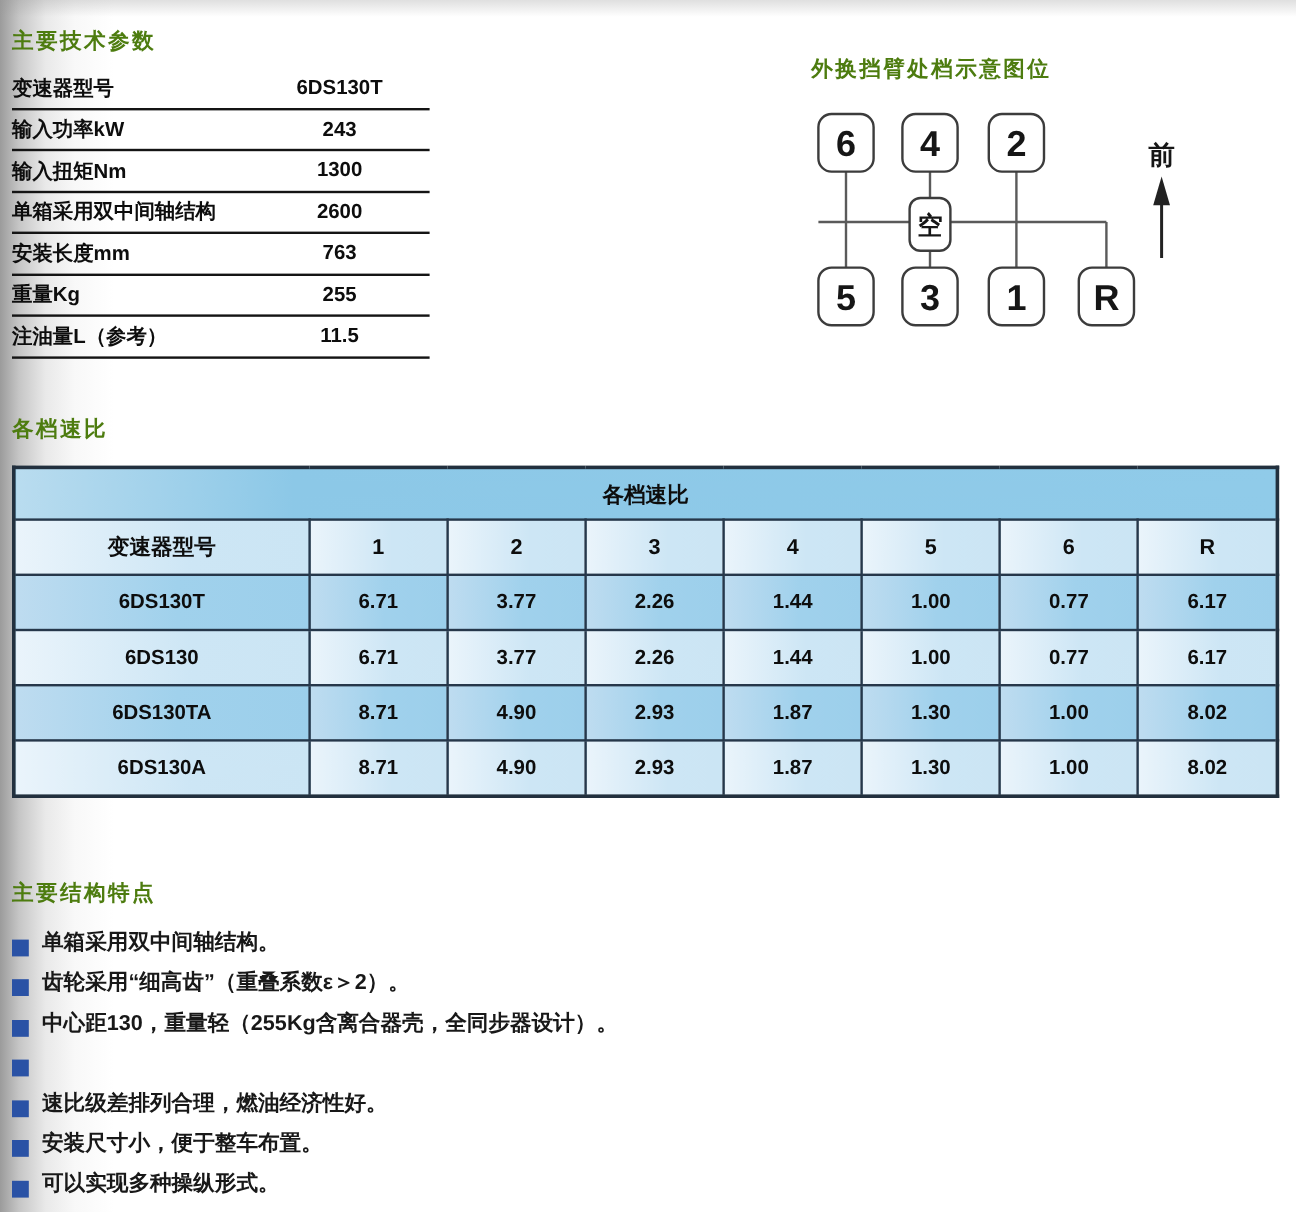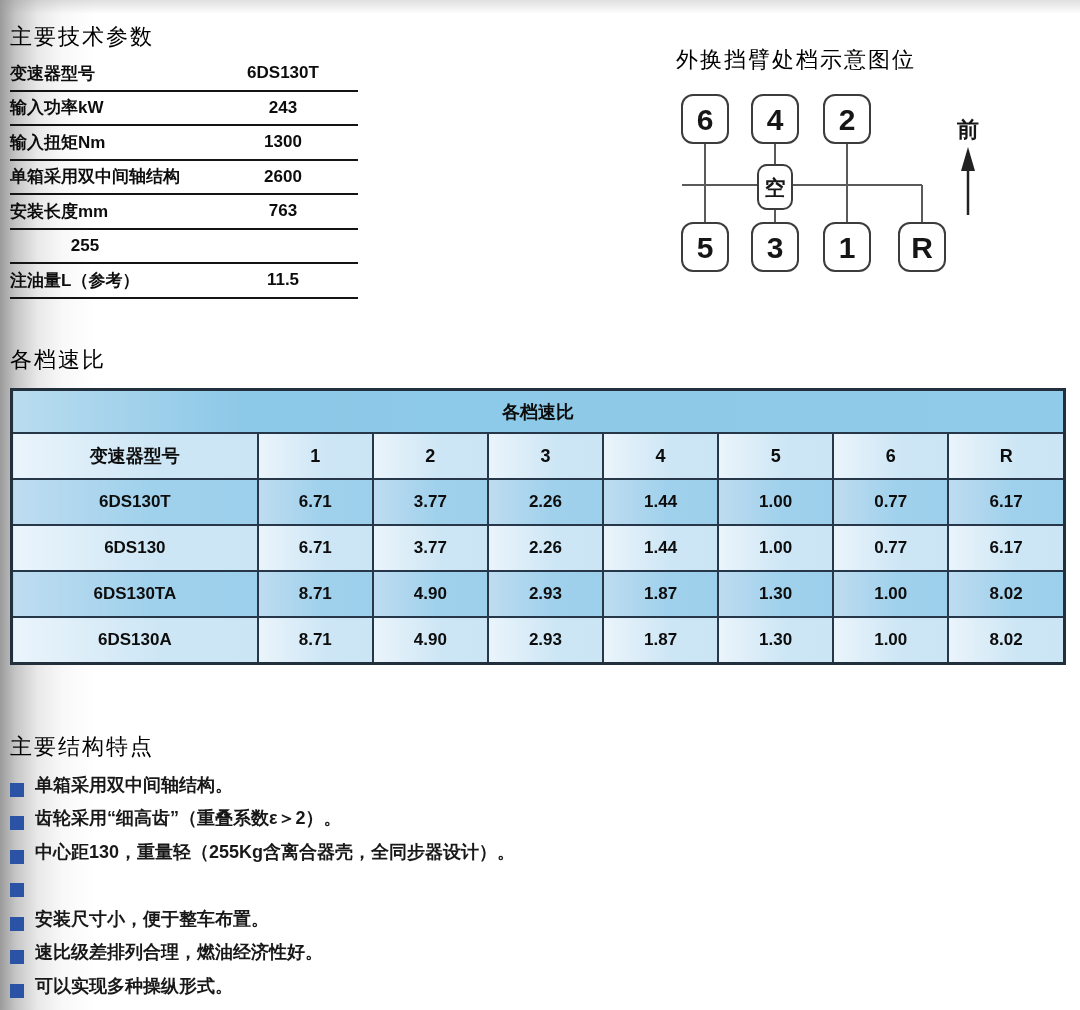--- a/index.html
+++ b/index.html
@@ -6,21 +6,21 @@
   body{
     width:1080px;height:1010px;position:relative;overflow:hidden;
     font-family:"Liberation Sans","DejaVu Sans",sans-serif;
     background:
       linear-gradient(180deg, rgba(150,150,150,.30) 0px, rgba(255,255,255,0) 14px),
       linear-gradient(90deg, #9b9b9b 0px, #c6c6c6 16px, #e9e9e9 38px, #f8f8f8 62px, #ffffff 95px);
     color:#111;
   }
   .abs{position:absolute;}
   h2.sec-title{
-    margin:0;font-size:22px;font-weight:normal;color:#000000;letter-spacing:2px;
+    margin:0;font-size:18px;font-weight:bold;color:#4d7c0f;letter-spacing:2px;
   }
   
   .spec-table{width:348px;}
   .spec-row{
     display:flex;align-items:center;height:32.5px;
     border-bottom:2px solid #141414;
   }
   .spec-label{flex:1;font-size:17px;font-weight:bold;color:#0d0d0d;}
   .spec-value{width:150px;text-align:center;font-size:17px;font-weight:bold;color:#0d0d0d;}
   
@@ -77,20 +77,21 @@
     </div>
     <div class="spec-row">
       <span class="spec-label">单箱采用双中间轴结构</span>
       <span class="spec-value">2600</span>
     </div>
     <div class="spec-row">
       <span class="spec-label">安装长度mm</span>
       <span class="spec-value">763</span>
     </div>
     <div class="spec-row">
+      <span class="spec-label">重量Kg</span>
       <span class="spec-value">255</span>
     </div>
     <div class="spec-row">
       <span class="spec-label">注油量L（参考）</span>
       <span class="spec-value">11.5</span>
     </div>
   </div>
 
   <h2 class="sec-title abs" style="left:676px;top:25px;margin-top:20px;">外换挡臂处档示意图位</h2>
 
@@ -217,25 +218,25 @@
     </li>
     <li>
       <span class="bullet-sq"></span>
       <span class="feat-txt">中心距130，重量轻（255Kg含离合器壳，全同步器设计）。</span>
     </li>
     <li>
       <span class="bullet-sq"></span>
     </li>
     <li>
       <span class="bullet-sq"></span>
+      <span class="feat-txt">速比级差排列合理，燃油经济性好。</span>
+    </li>
+    <li>
+      <span class="bullet-sq"></span>
       <span class="feat-txt">安装尺寸小，便于整车布置。</span>
     </li>
     <li>
       <span class="bullet-sq"></span>
-      <span class="feat-txt">速比级差排列合理，燃油经济性好。</span>
-    </li>
-    <li>
-      <span class="bullet-sq"></span>
       <span class="feat-txt">可以实现多种操纵形式。</span>
     </li>
   </ul>
 
 </div>
 
 </body></html>

